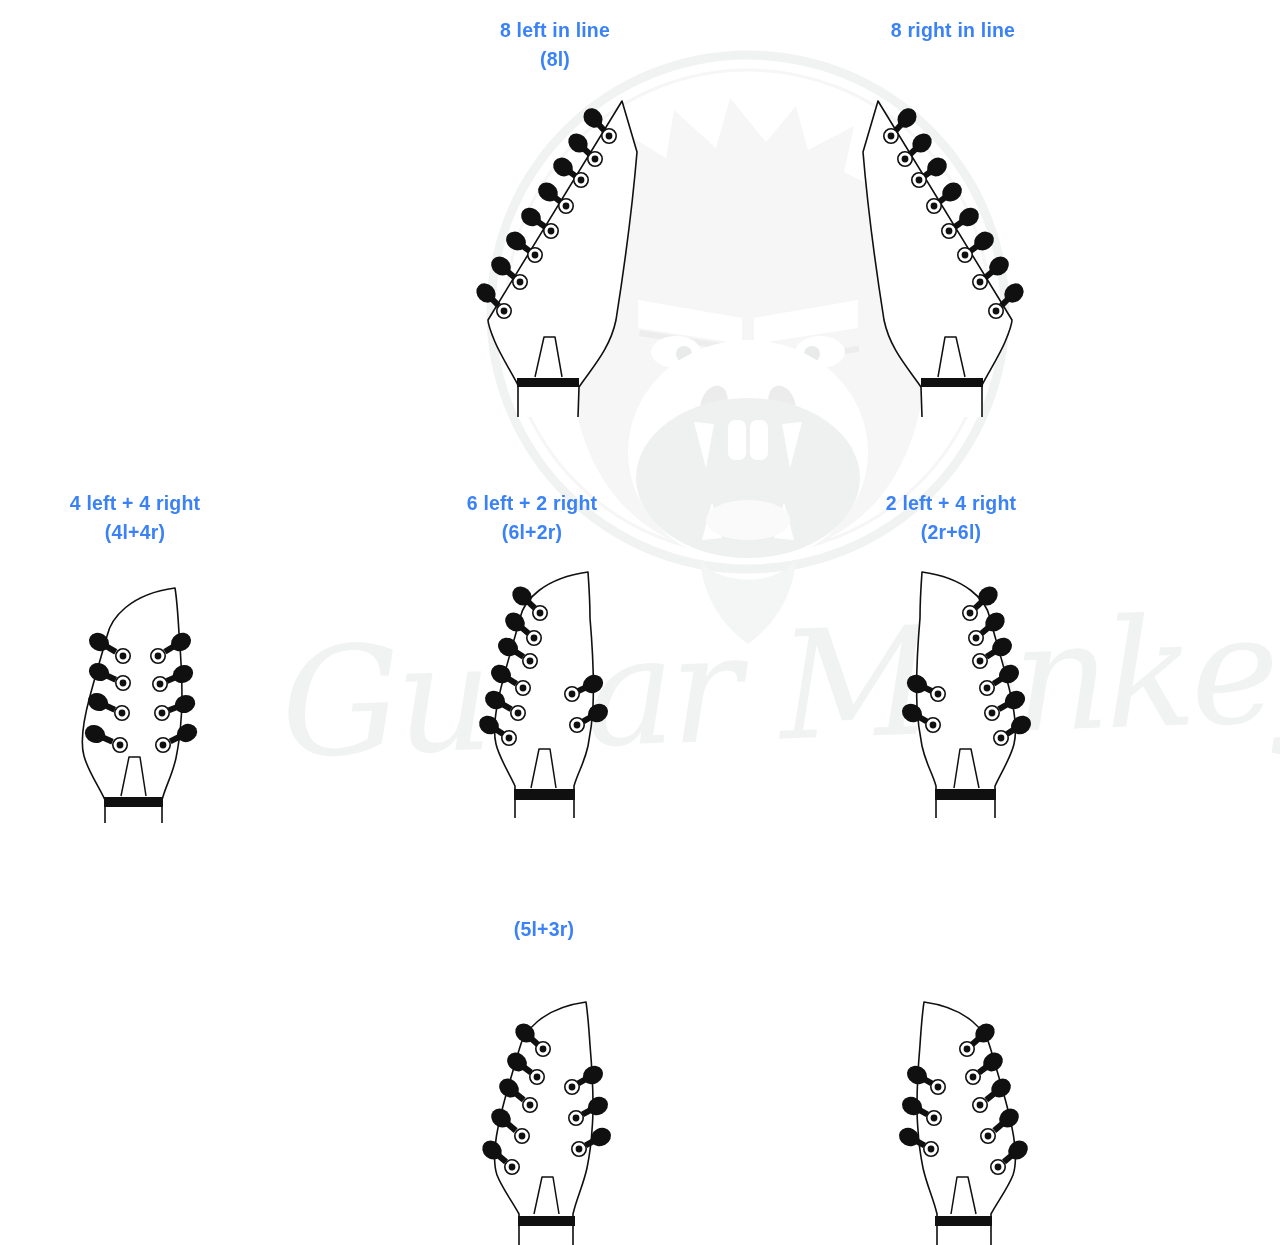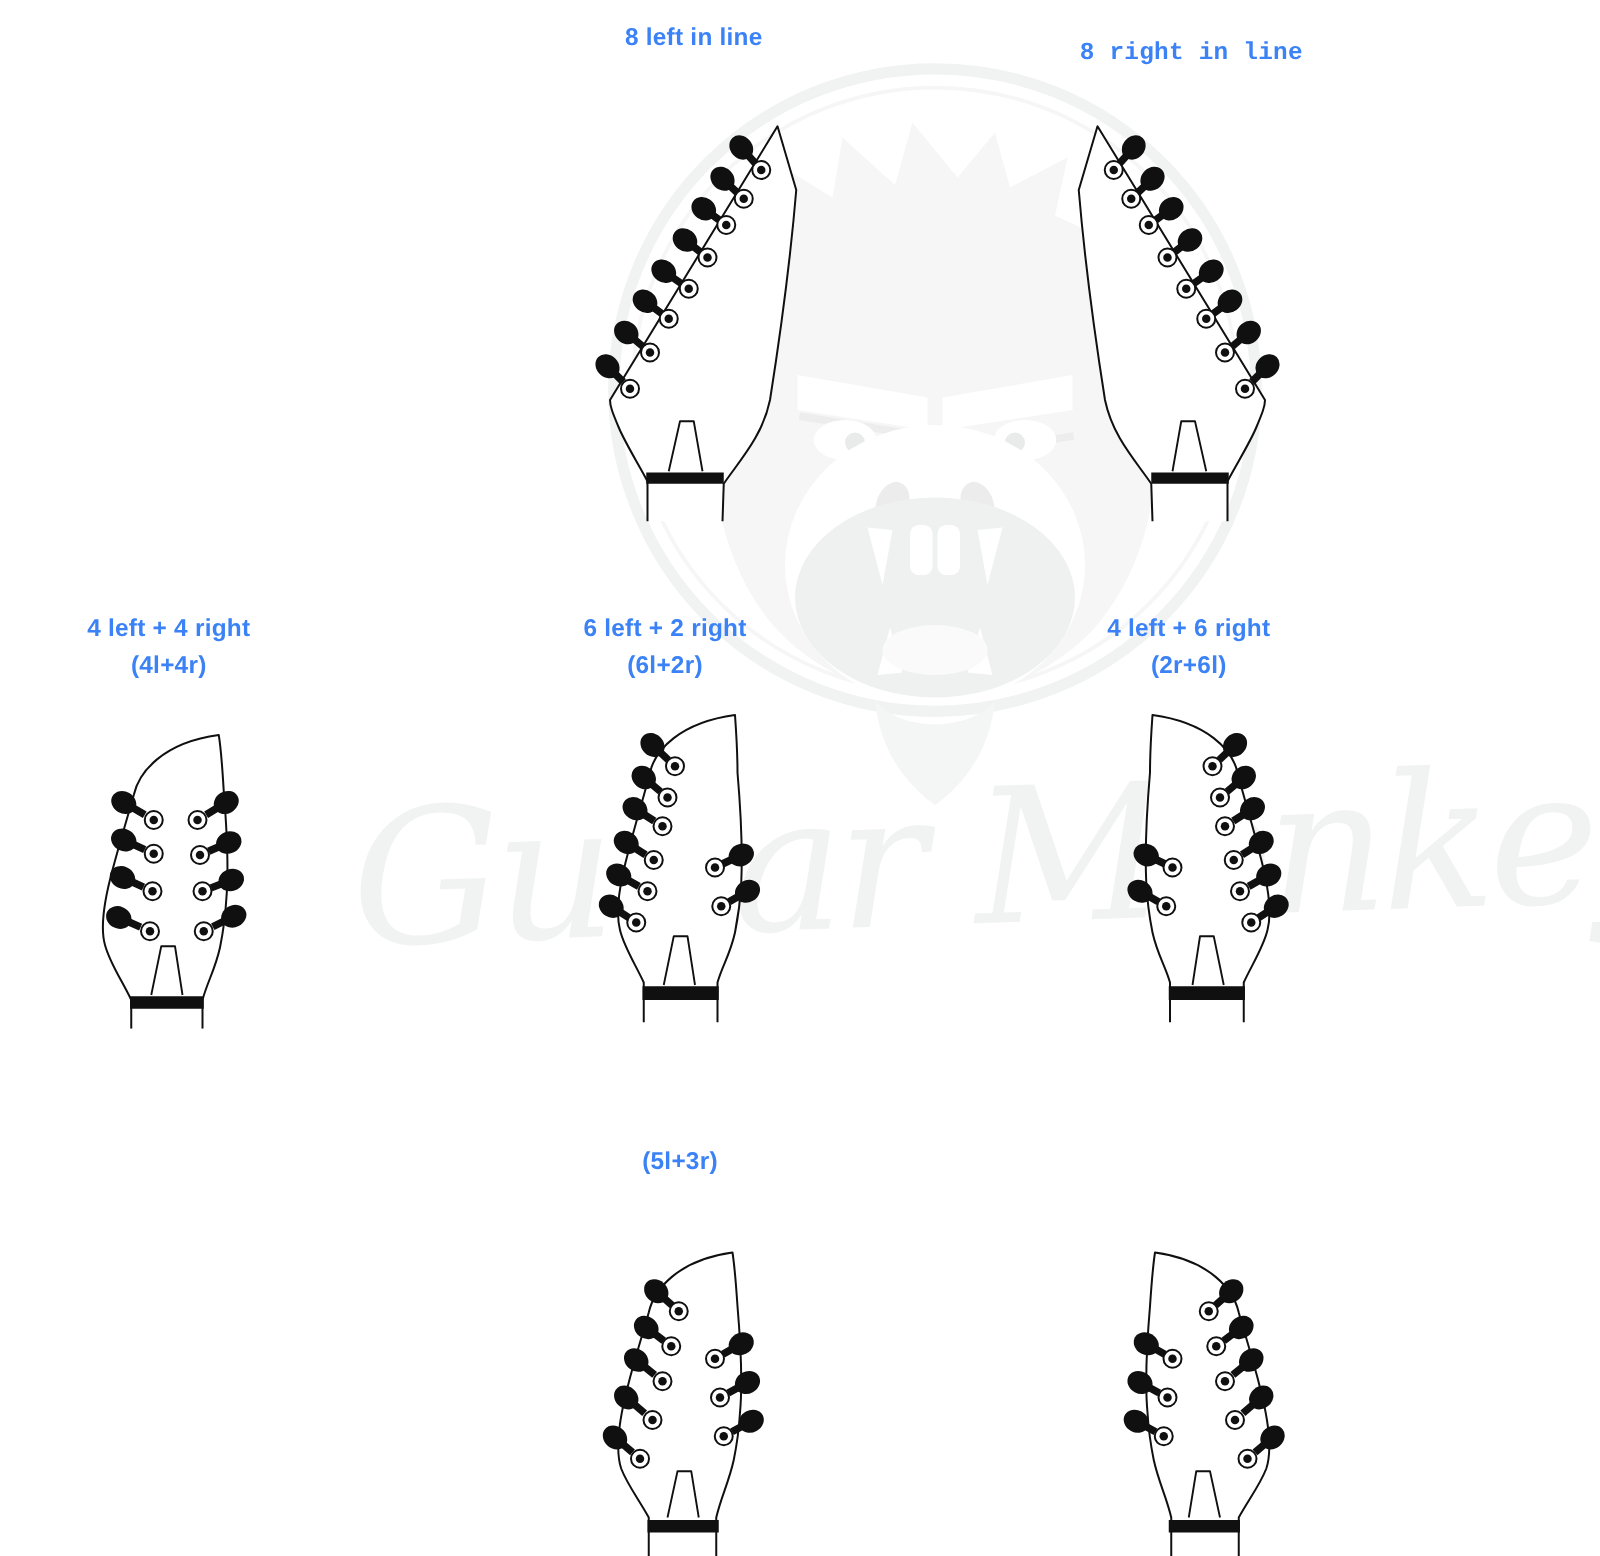--- a/index.html
+++ b/index.html
@@ -14,21 +14,21 @@
   figure.fig{margin:0;position:absolute;left:0;top:0;width:0;height:0;z-index:1;}
   .lbl{
     position:absolute;width:300px;text-align:center;
     font-weight:700;font-size:19.5px;line-height:29px;
     color:#3b82f6;letter-spacing:.2px;white-space:nowrap;
   }
   .art{position:absolute;}
   .art svg{display:block;width:100%;height:100%;}
   
   #f0 .lbl{left:405px;top:16px;}  #f0 .art{left:460px;top:90px;width:200px;height:330px;}
-  #f1 .lbl{left:803px;top:28px;font-family:Liberation Mono, monospace;}  #f1 .art{left:840px;top:90px;width:200px;height:330px;}
+  #f1 .lbl{left:803px;top:16px;}  #f1 .art{left:840px;top:90px;width:200px;height:330px;}
   #f2 .lbl{left:-15px;top:489px;} #f2 .art{left:60px;top:578px;width:180px;height:245px;}
   #f3 .lbl{left:382px;top:489px;} #f3 .art{left:470px;top:558px;width:180px;height:260px;}
   #f4 .lbl{left:801px;top:489px;} #f4 .art{left:860px;top:558px;width:180px;height:260px;}
   #f5 .lbl{left:394px;top:915px;} #f5 .art{left:470px;top:990px;width:180px;height:255px;}
   #f6 .lbl{left:801px;top:915px;} #f6 .art{left:860px;top:990px;width:180px;height:255px;}
   .script-wm{
     font-family:"DejaVu Serif", serif;
     font-style:italic;
   }
 </style>
@@ -75,20 +75,21 @@
       <path d="M 794 540 L 774 538 L 784 502 Z" fill="#ffffff"></path>
       <ellipse cx="748" cy="520" rx="42" ry="20" fill="#fafafa"></ellipse>
       <path fill="#f4f5f5" d="M 700 560 C 720 586 776 586 796 560 C 792 602 770 628 748 644 C 726 628 704 602 700 560 Z"></path>
     </g>
     <text class="script-wm" x="283" y="756" font-size="150" letter-spacing="-5" fill="#f1f2f2" transform="rotate(-2 283 756)">Guitar Monkey</text>
   </svg>
 
   <figure class="fig" id="f0">
     <figcaption class="lbl">
       <div>8 left in line</div>
+      <div>(8l)</div>
     </figcaption>
     <div class="art">
         <svg viewBox="0 0 200 330">
           <g>
             <path d="M 58 327 L 58 295 C 50 280 40 264 35 252 C 30 240 28 235 28 230 L 162 11 L 177 62 C 172 122 162 192 156 230 C 150 259 132 278 119 297 L 118 327" fill="#ffffff" stroke="#101010" stroke-width="1.6" stroke-linejoin="round"></path>
             <path d="M 75 287 L 84 247 L 95 247 L 102 287" fill="#ffffff" stroke="#101010" stroke-width="1.5" stroke-linejoin="round"></path>
             <rect x="57" y="288" width="62" height="9" fill="#101010"></rect>
             <line x1="133" y1="28" x2="144.2" y2="40.6" stroke="#101010" stroke-width="6"></line>
             <ellipse cx="133" cy="28" rx="10.4" ry="8.8" fill="#101010" transform="rotate(48.4 133 28)"></ellipse>
             <line x1="118" y1="53" x2="129.9" y2="64.2" stroke="#101010" stroke-width="6"></line>
@@ -264,21 +265,21 @@
             <circle cx="102" cy="136" r="3.4" fill="#101010"></circle>
             <circle cx="107" cy="167" r="7.2" fill="#ffffff" stroke="#101010" stroke-width="1.6"></circle>
             <circle cx="107" cy="167" r="3.4" fill="#101010"></circle>
           </g>
         </svg>
       </div>
   </figure>
 
   <figure class="fig" id="f4">
     <figcaption class="lbl">
-      <div>4 left + 6 right</div>
+      <div>2 left + 4 right</div>
       <div>(2r+6l)</div>
     </figcaption>
     <div class="art">
         <svg viewBox="0 0 180 260">
           <g transform="translate(180 0) scale(-1 1)">
             <path d="M 45 260 L 45 228 C 38 213 29 199 26 186 C 22 170 26 148 33 122 C 39 98 45 80 50 60 C 54 42 74 20 118 14 C 119 28 120 45 120 60 C 123 95 124 125 123 148 C 122 168 120 178 118 188 C 114 206 108 214 104 228 L 104 260" fill="#ffffff" stroke="#101010" stroke-width="1.6" stroke-linejoin="round"></path>
             <path d="M 61 230 L 69 191 L 80 191 L 86 230" fill="#ffffff" stroke="#101010" stroke-width="1.5" stroke-linejoin="round"></path>
             <rect x="44" y="231" width="61" height="11" fill="#101010"></rect>
             <line x1="52" y1="38" x2="64.6" y2="49.9" stroke="#101010" stroke-width="6"></line>
             <ellipse cx="52" cy="38" rx="10.4" ry="8.8" fill="#101010" transform="rotate(43.4 52 38)"></ellipse>

